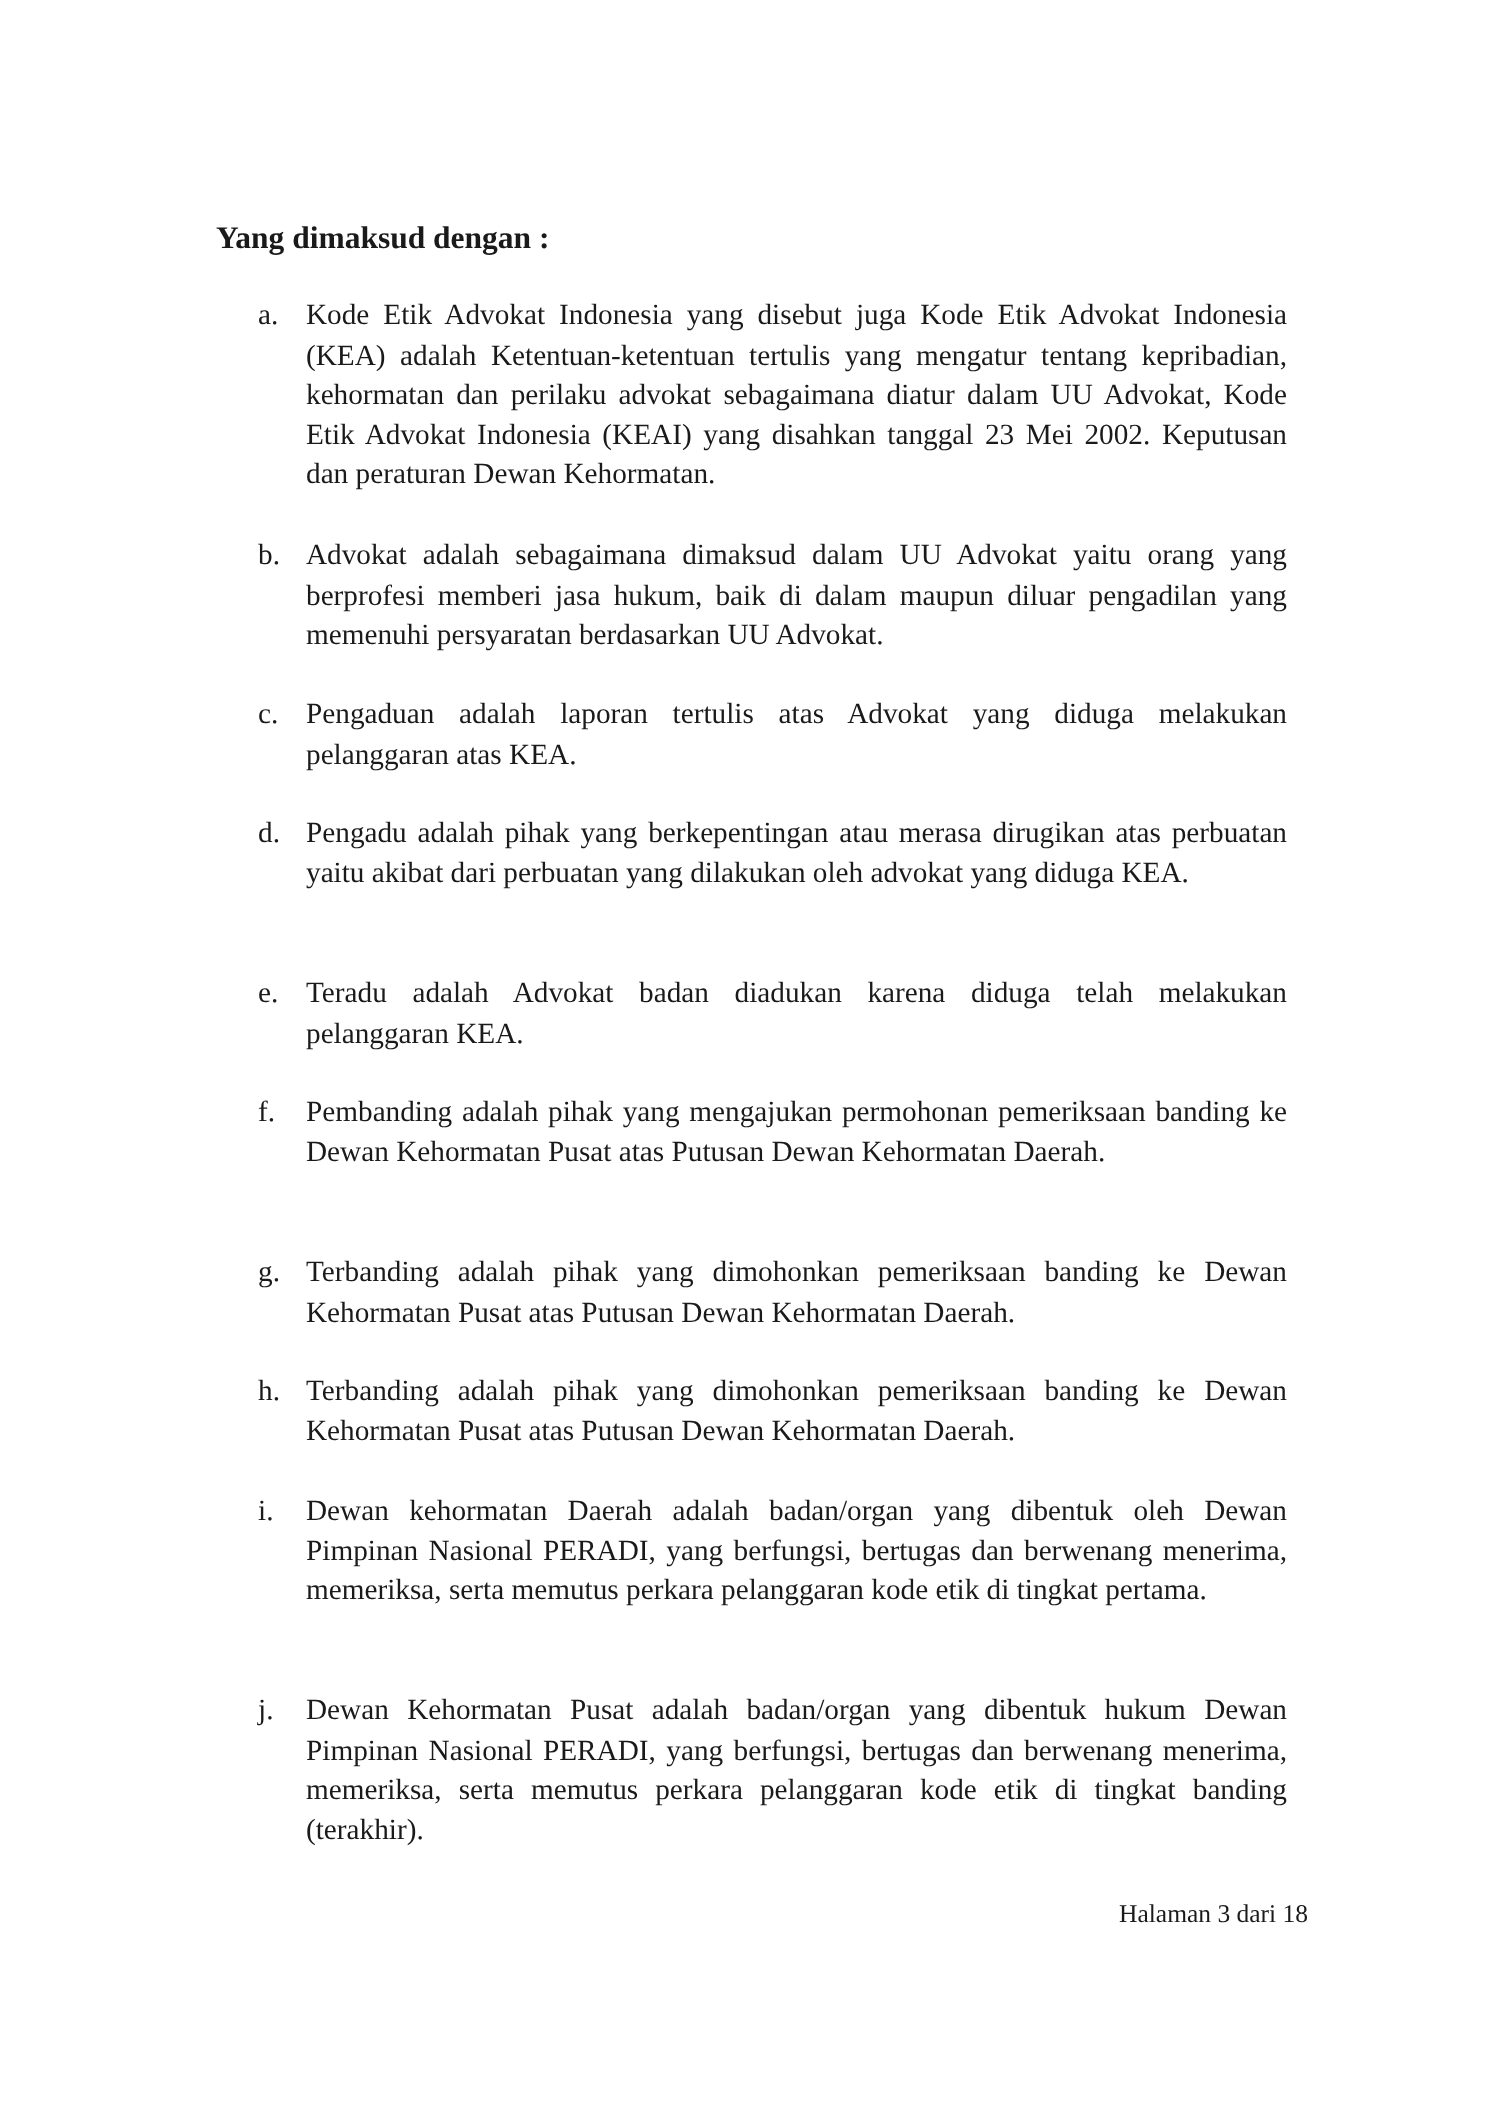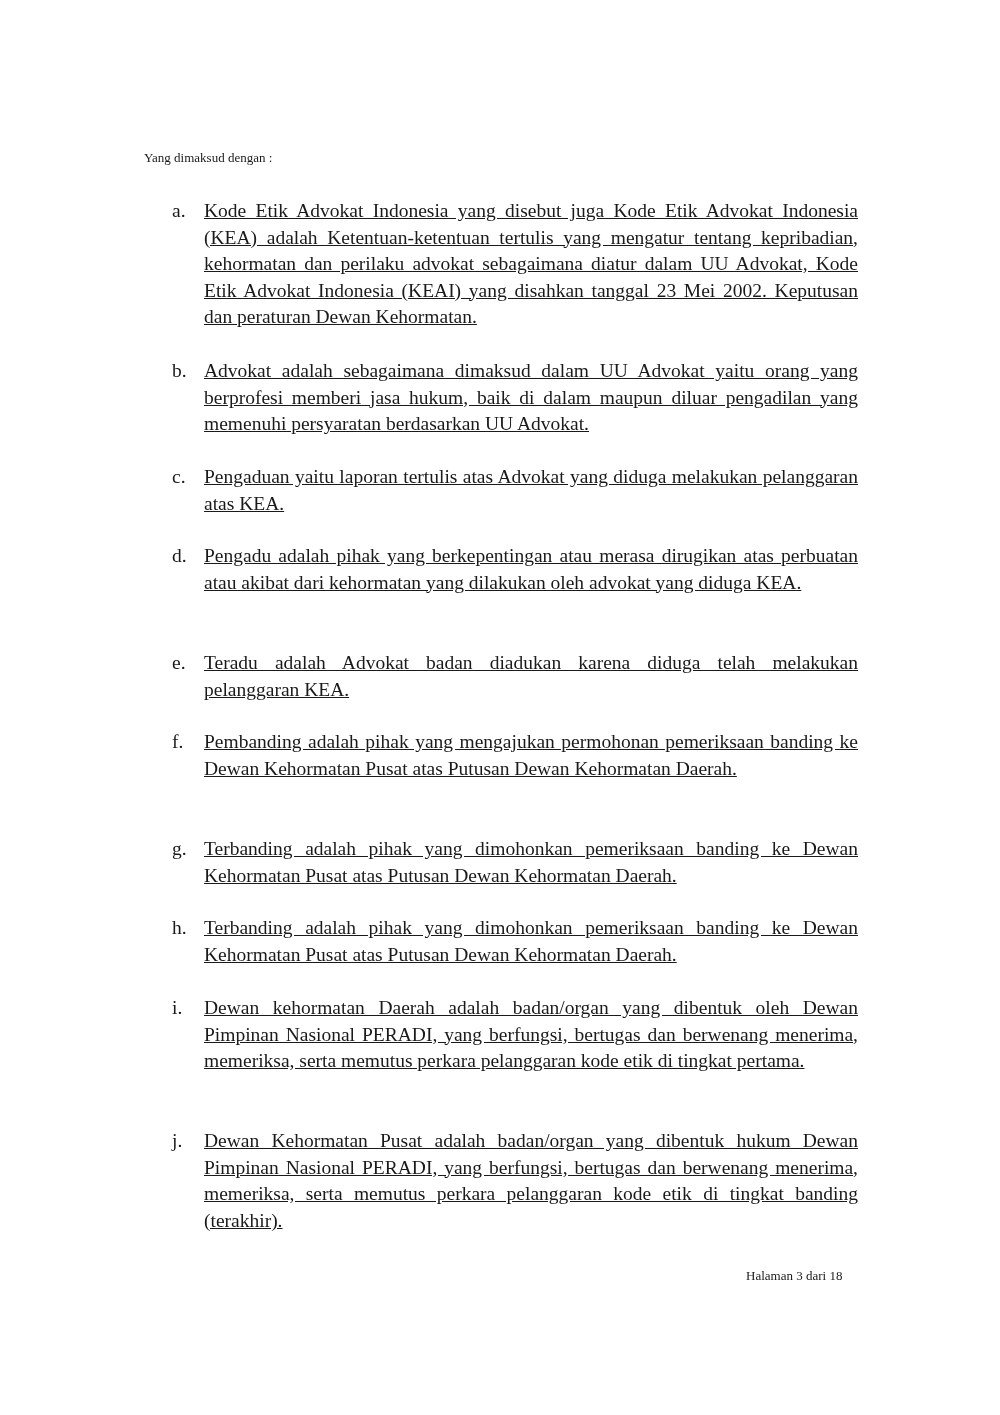--- a/index.html
+++ b/index.html
@@ -4,37 +4,36 @@
   <style>
     html, body { margin: 0; padding: 0; background: #ffffff; }
     body { width: 1000px; height: 1415px; position: relative; overflow: hidden; }
     .page {
       position: absolute; left: 0; top: 0; width: 1000px; height: 1415px;
       font-family: "Liberation Serif", "DejaVu Serif", serif;
       color: #1a1a1a;
     }
     .intro {
       position: absolute; left: 144px; top: 145px;
-      font-size: 13px; line-height: 26.5px;
+      font-size: 21px; line-height: 26.5px; font-weight: bold;
     }
     .item {
       position: absolute; left: 172px; width: 686px;
       font-size: 19.5px; line-height: 26.5px;
     }
     .item .marker {
       position: absolute; left: 0; top: 0; width: 30px;
     }
     .item .text {
       margin-left: 32px;
       text-align: justify;
-      text-decoration: underline;
     }
     .footer {
       position: absolute; left: 746px; top: 1268px;
-      font-size: 13px; line-height: 16px;
+      font-size: 17px; line-height: 16px;
       font-family: "Liberation Serif", "DejaVu Serif", serif;
     }
   </style>
 </head>
 <body>
 
 <div class="page">
   <div class="intro">Yang dimaksud dengan :</div>
 
   <div class="item" style="top:198px;">
@@ -42,26 +41,26 @@
     <div class="text">Kode Etik Advokat Indonesia yang disebut juga Kode Etik Advokat Indonesia (KEA) adalah Ketentuan-ketentuan tertulis yang mengatur tentang kepribadian, kehormatan dan perilaku advokat sebagaimana diatur dalam UU Advokat, Kode Etik Advokat Indonesia (KEAI) yang disahkan tanggal 23 Mei 2002. Keputusan dan peraturan Dewan Kehormatan.</div>
   </div>
 
   <div class="item" style="top:358px;">
     <span class="marker">b.</span>
     <div class="text">Advokat adalah sebagaimana dimaksud dalam UU Advokat yaitu orang yang berprofesi memberi jasa hukum, baik di dalam maupun diluar pengadilan yang memenuhi persyaratan berdasarkan UU Advokat.</div>
   </div>
 
   <div class="item" style="top:464px;">
     <span class="marker">c.</span>
-    <div class="text">Pengaduan yaitu laporan tertulis atas Advokat yang diduga melakukan pelanggaran atas KEA.</div>
+    <div class="text">Pengaduan adalah laporan tertulis atas Advokat yang diduga melakukan pelanggaran atas KEA.</div>
   </div>
 
   <div class="item" style="top:543px;">
     <span class="marker">d.</span>
-    <div class="text">Pengadu adalah pihak yang berkepentingan atau merasa dirugikan atas perbuatan atau akibat dari kehormatan yang dilakukan oleh advokat yang diduga KEA.</div>
+    <div class="text">Pengadu adalah pihak yang berkepentingan atau merasa dirugikan atas perbuatan yaitu akibat dari perbuatan yang dilakukan oleh advokat yang diduga KEA.</div>
   </div>
 
   <div class="item" style="top:650px;">
     <span class="marker">e.</span>
     <div class="text">Teradu adalah Advokat badan diadukan karena diduga telah melakukan pelanggaran KEA.</div>
   </div>
 
   <div class="item" style="top:729px;">
     <span class="marker">f.</span>
     <div class="text">Pembanding adalah pihak yang mengajukan permohonan pemeriksaan banding ke Dewan Kehormatan Pusat atas Putusan Dewan Kehormatan Daerah.</div>

